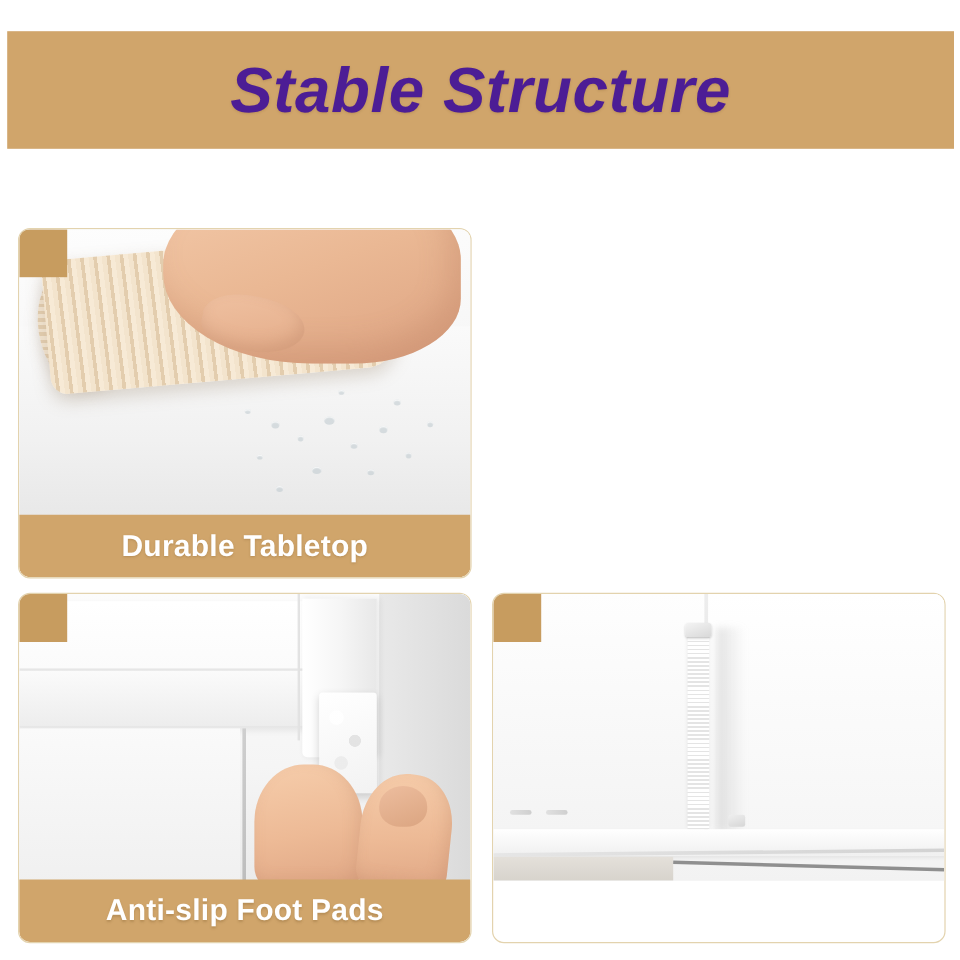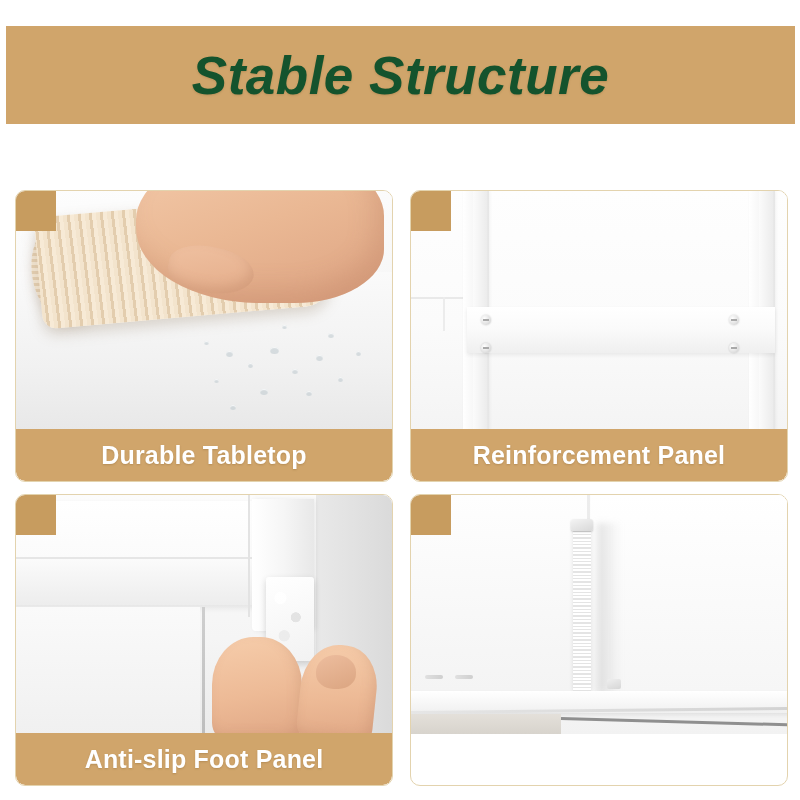--- a/index.html
+++ b/index.html
@@ -13,21 +13,21 @@
 
   
   .header-banner{
     position:absolute;
     left:6px; top:26px;
     width:789px; height:98px;
     background:#d0a56b;
     display:flex; align-items:center; justify-content:center;
   }
   .header-banner .title{
-    color:#14532d;
+    color:#4c1d95;
     font-size:53px;
     font-weight:bold;
     font-style:italic;
     letter-spacing:0.5px;
     white-space:nowrap;
     text-shadow:0 1px 2px rgba(120,85,40,.25);
   }
 
   
   .grid{
@@ -338,64 +338,41 @@
         <div class="drop" style="left:214px;top:214px;width:6px;height:5px;"></div>
         <div class="drop" style="left:266px;top:134px;width:5px;height:4px;"></div>
         <div class="drop" style="left:312px;top:142px;width:6px;height:5px;"></div>
       </div>
     </div>
     <div class="caption">
       <span>Durable Tabletop</span>
     </div>
   </div>
 
-  <div class="panel p2">
-    <div class="photo">
-      <div class="corner-notch"></div>
-      <div class="scene s2">
-        <div class="shelf-hint"></div>
-        <div class="shelf-hint2"></div>
-        <div class="leg left">
-            <div class="leg-edge"></div>
-          </div>
-        <div class="leg right">
-            <div class="leg-edge"></div>
-          </div>
-        <div class="bar"></div>
-        <div class="screw" style="left:70px;top:124px;"></div>
-        <div class="screw" style="left:70px;top:152px;"></div>
-        <div class="screw" style="left:318px;top:124px;"></div>
-        <div class="screw" style="left:318px;top:152px;"></div>
-      </div>
-    </div>
-    <div class="caption">
-      <span>Reinforcement Panel</span>
-    </div>
-  </div>
 
   <div class="panel p3">
     <div class="photo">
       <div class="corner-notch"></div>
       <div class="scene s3">
         <div class="bg-right"></div>
         <div class="top-rail">
           <div class="rail-line"></div>
         </div>
         <div class="body-panel"></div>
         <div class="gap-line"></div>
         <div class="post-seam"></div>
         <div class="post"></div>
         <div class="pad"></div>
         <div class="finger f1"></div>
         <div class="finger f2"></div>
         <div class="nail"></div>
       </div>
     </div>
     <div class="caption">
-      <span>Anti-slip Foot Panel</span>
+      <span>Anti-slip Foot Pads</span>
     </div>
   </div>
 
   <div class="panel p4">
     <div class="photo">
       <div class="corner-notch"></div>
       <div class="scene s4">
         <div class="wall-left"></div>
         <div class="wall-right"></div>
         <div class="seam"></div>

